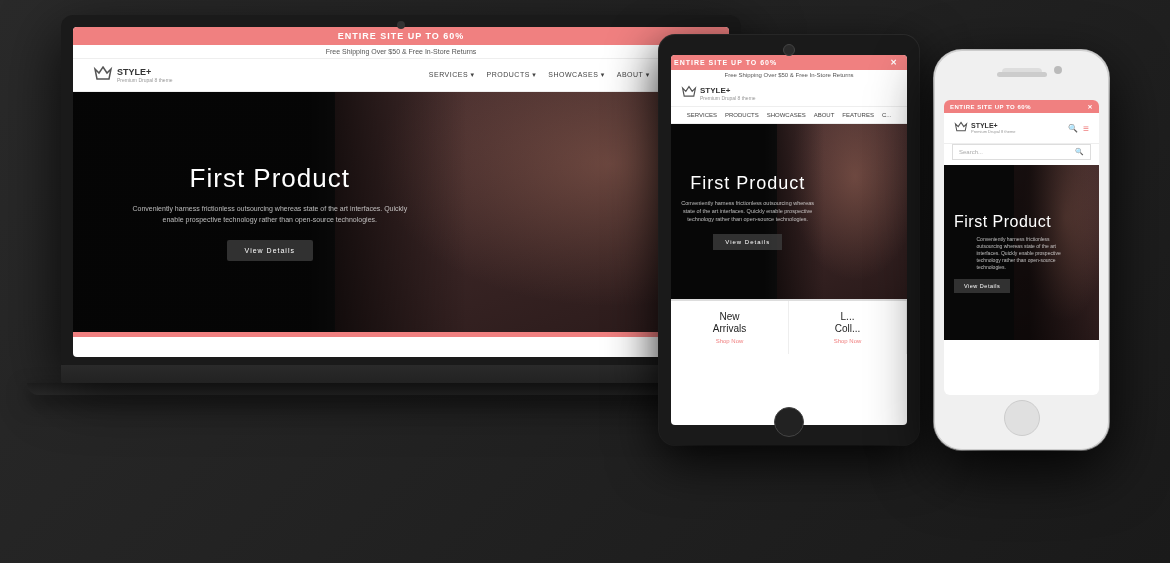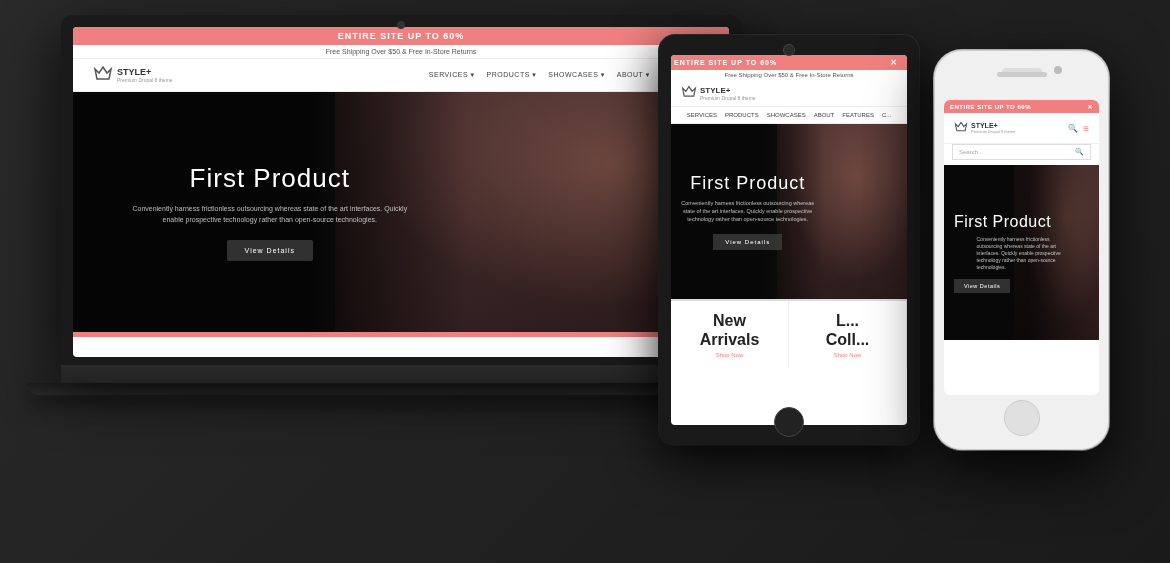--- a/index.html
+++ b/index.html
@@ -478,22 +478,22 @@
 
     .tab-cat {
       flex: 1;
       padding: 10px 5px;
       text-align: center;
       border-right: 1px solid #eee;
       background: white;
     }
 
     .tab-cat-title {
-      font-size: 16px;
-      font-weight: bold;
+      font-size: 10px;
+      font-weight: normal;
       color: #222;
       line-height: 1.2;
       margin-bottom: 3px;
     }
 
     .tab-cat-link {
       font-size: 6px;
       color: #f08080;
     }
 

